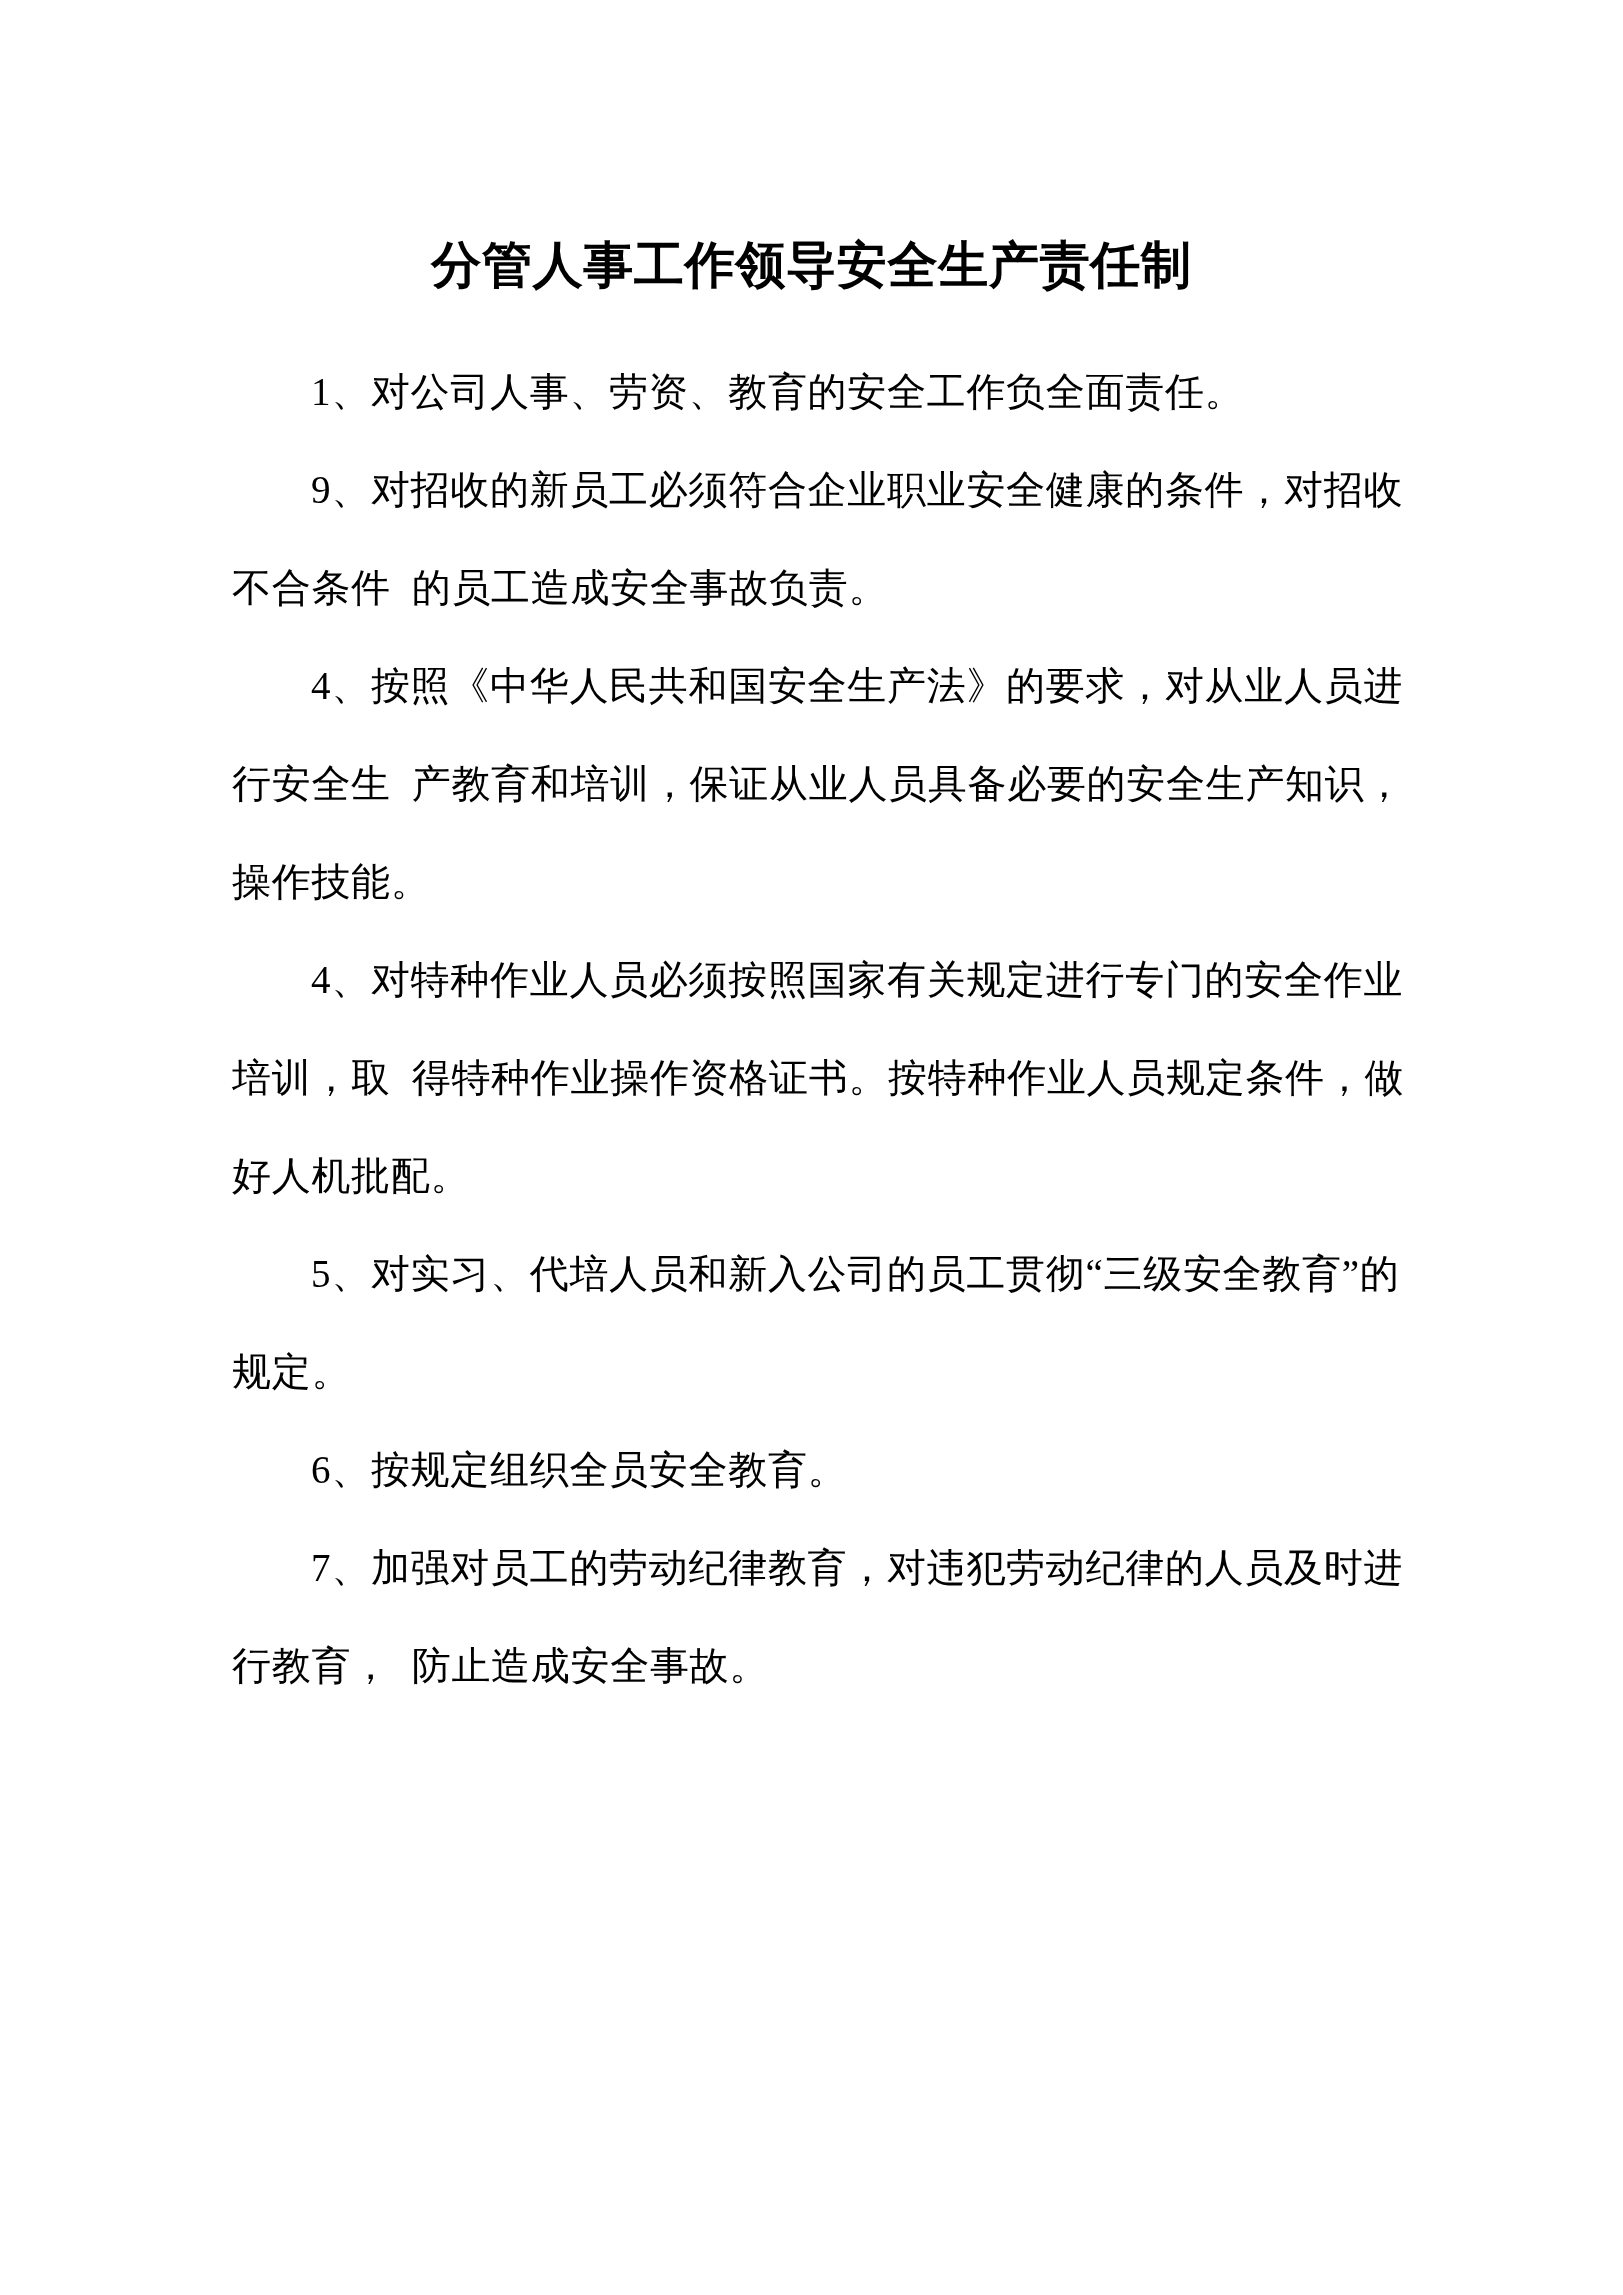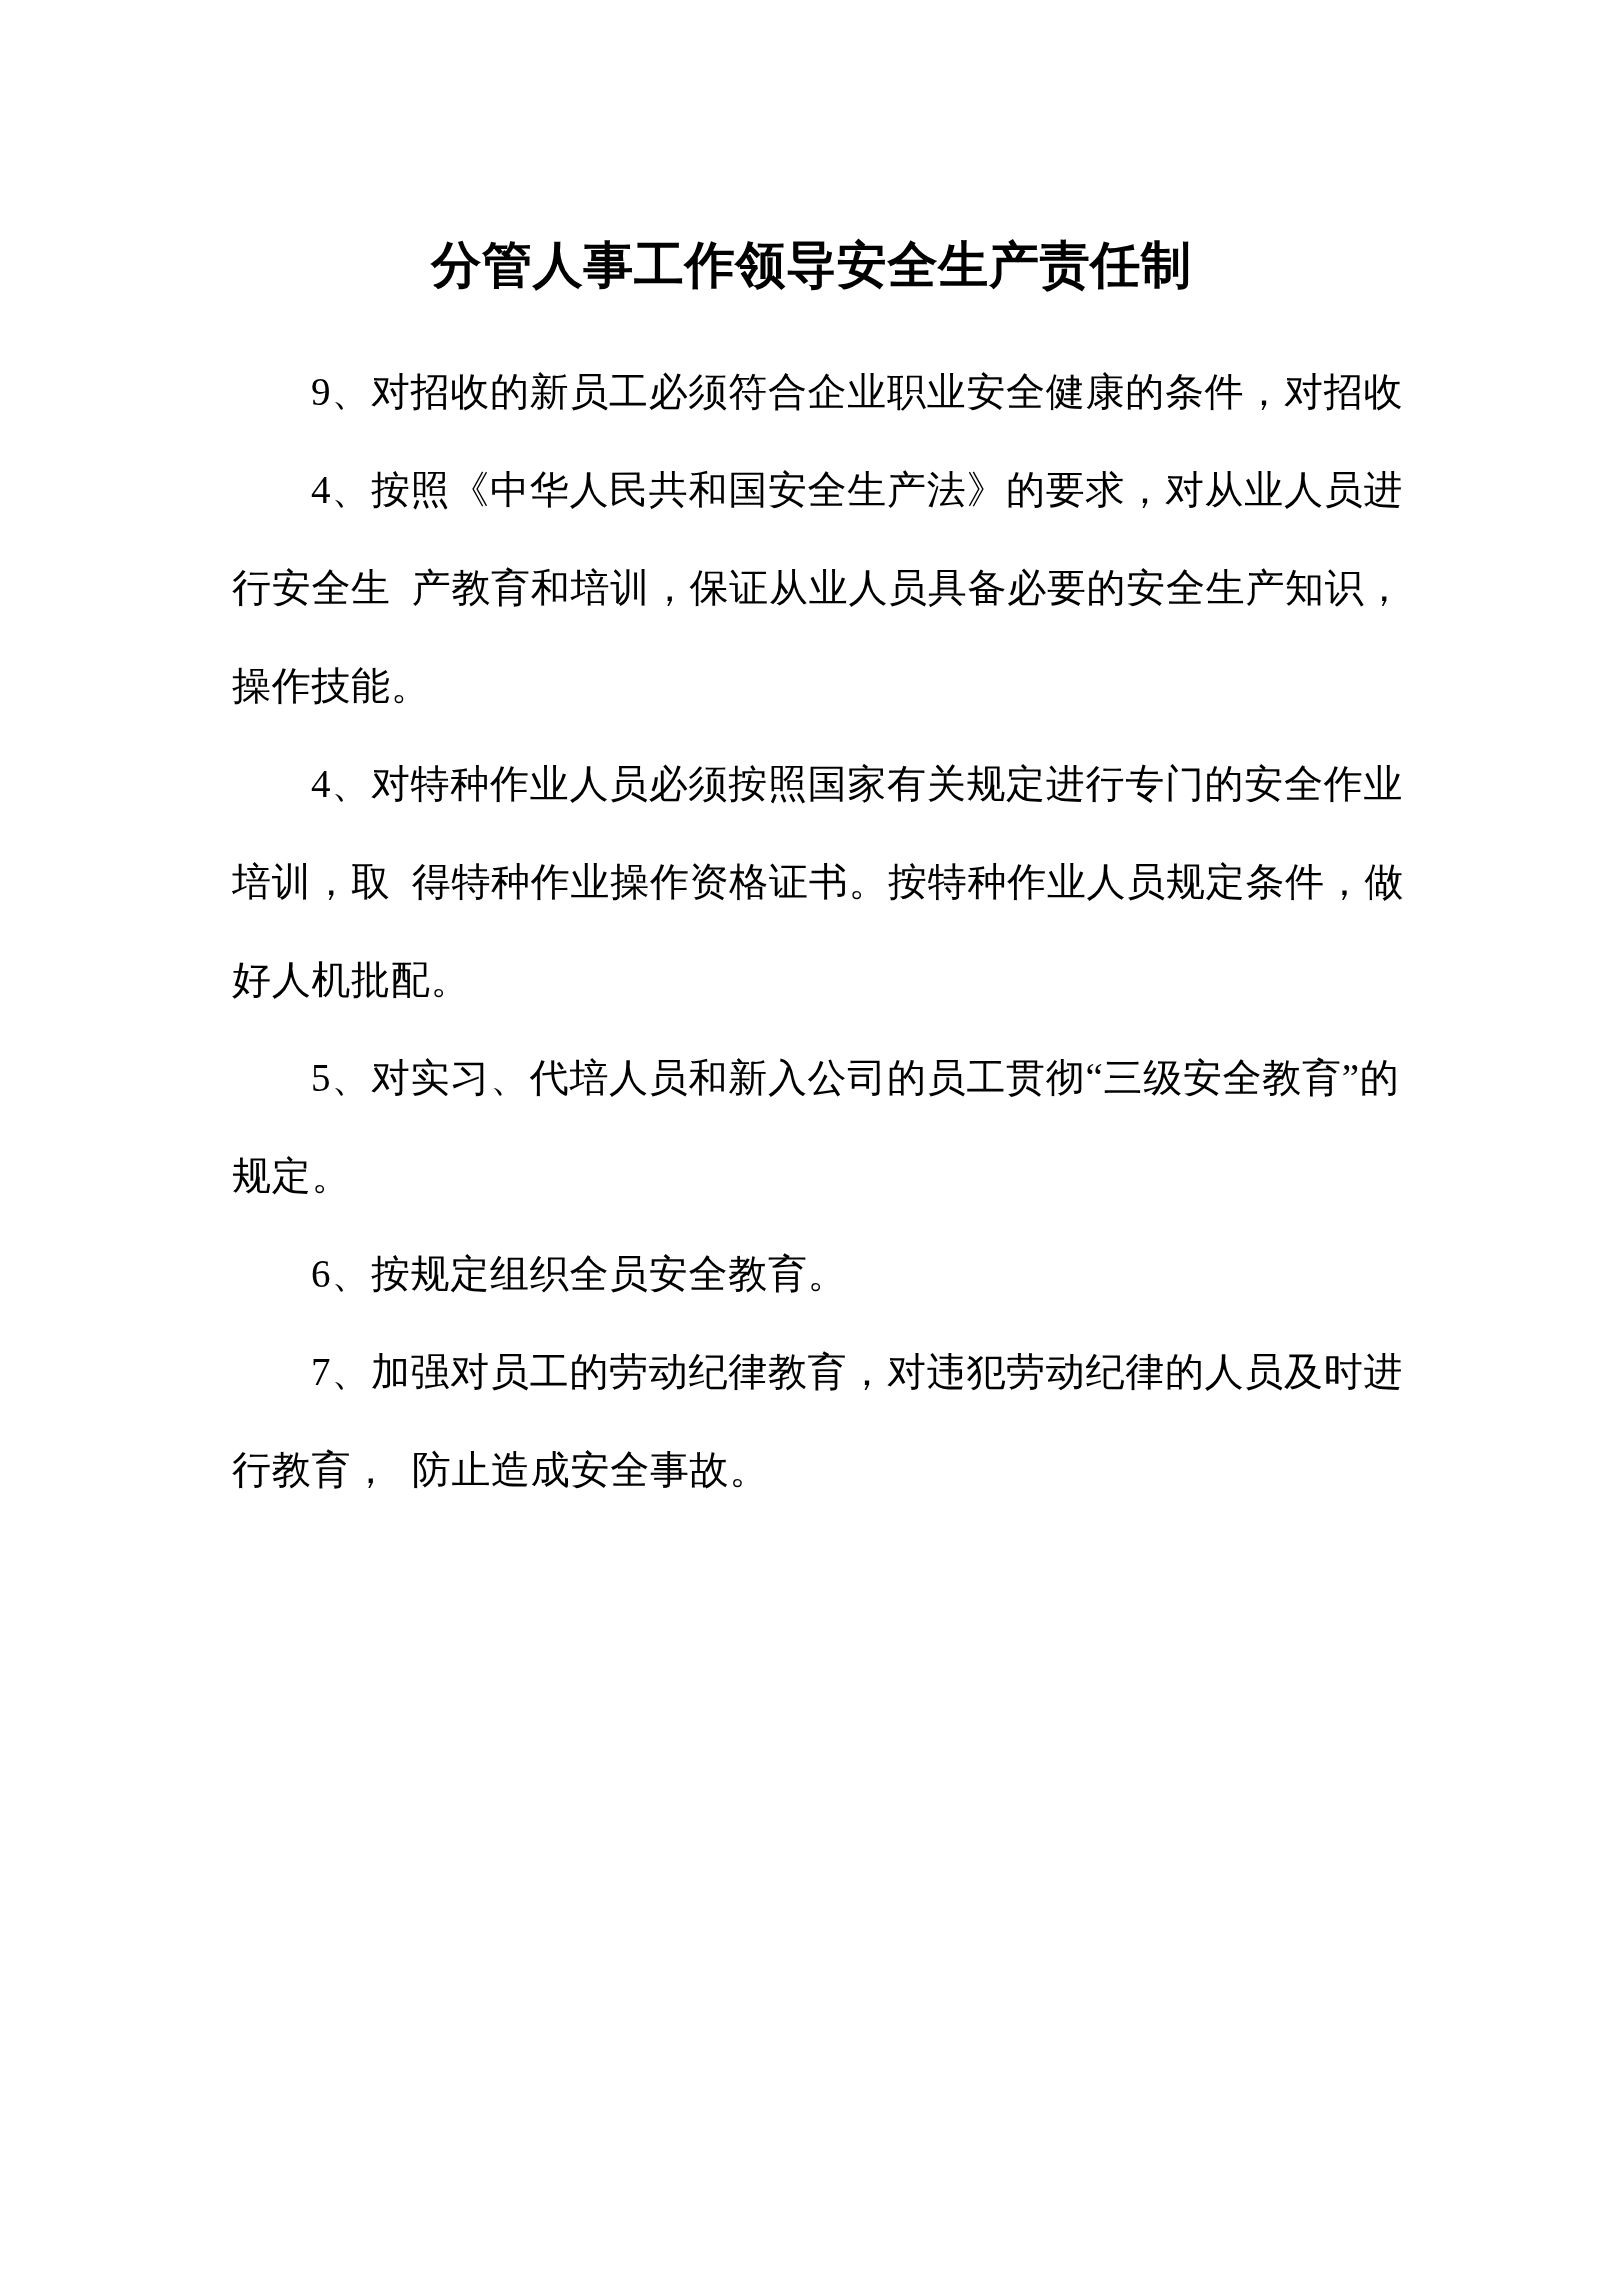--- a/index.html
+++ b/index.html
@@ -46,21 +46,23 @@
   .line.first {
     text-indent: 79px;
   }
 </style>
 </head>
 <body>
 
 <div class="page">
   <h1 class="title">分管人事工作领导安全生产责任制</h1>
   <div class="body-text" id="paragraphs">
+      <div class="line first">1、对公司人事、劳资、教育的安全工作负全面责任。</div>
       <div class="line first">9、对招收的新员工必须符合企业职业安全健康的条件，对招收</div>
+      <div class="line">不合条件  的员工造成安全事故负责。</div>
       <div class="line first">4、按照《中华人民共和国安全生产法》的要求，对从业人员进</div>
       <div class="line">行安全生  产教育和培训，保证从业人员具备必要的安全生产知识，</div>
       <div class="line">操作技能。</div>
       <div class="line first">4、对特种作业人员必须按照国家有关规定进行专门的安全作业</div>
       <div class="line">培训，取  得特种作业操作资格证书。按特种作业人员规定条件，做</div>
       <div class="line">好人机批配。</div>
       <div class="line first">5、对实习、代培人员和新入公司的员工贯彻“三级安全教育”的</div>
       <div class="line">规定。</div>
       <div class="line first">6、按规定组织全员安全教育。</div>
       <div class="line first">7、加强对员工的劳动纪律教育，对违犯劳动纪律的人员及时进</div>

